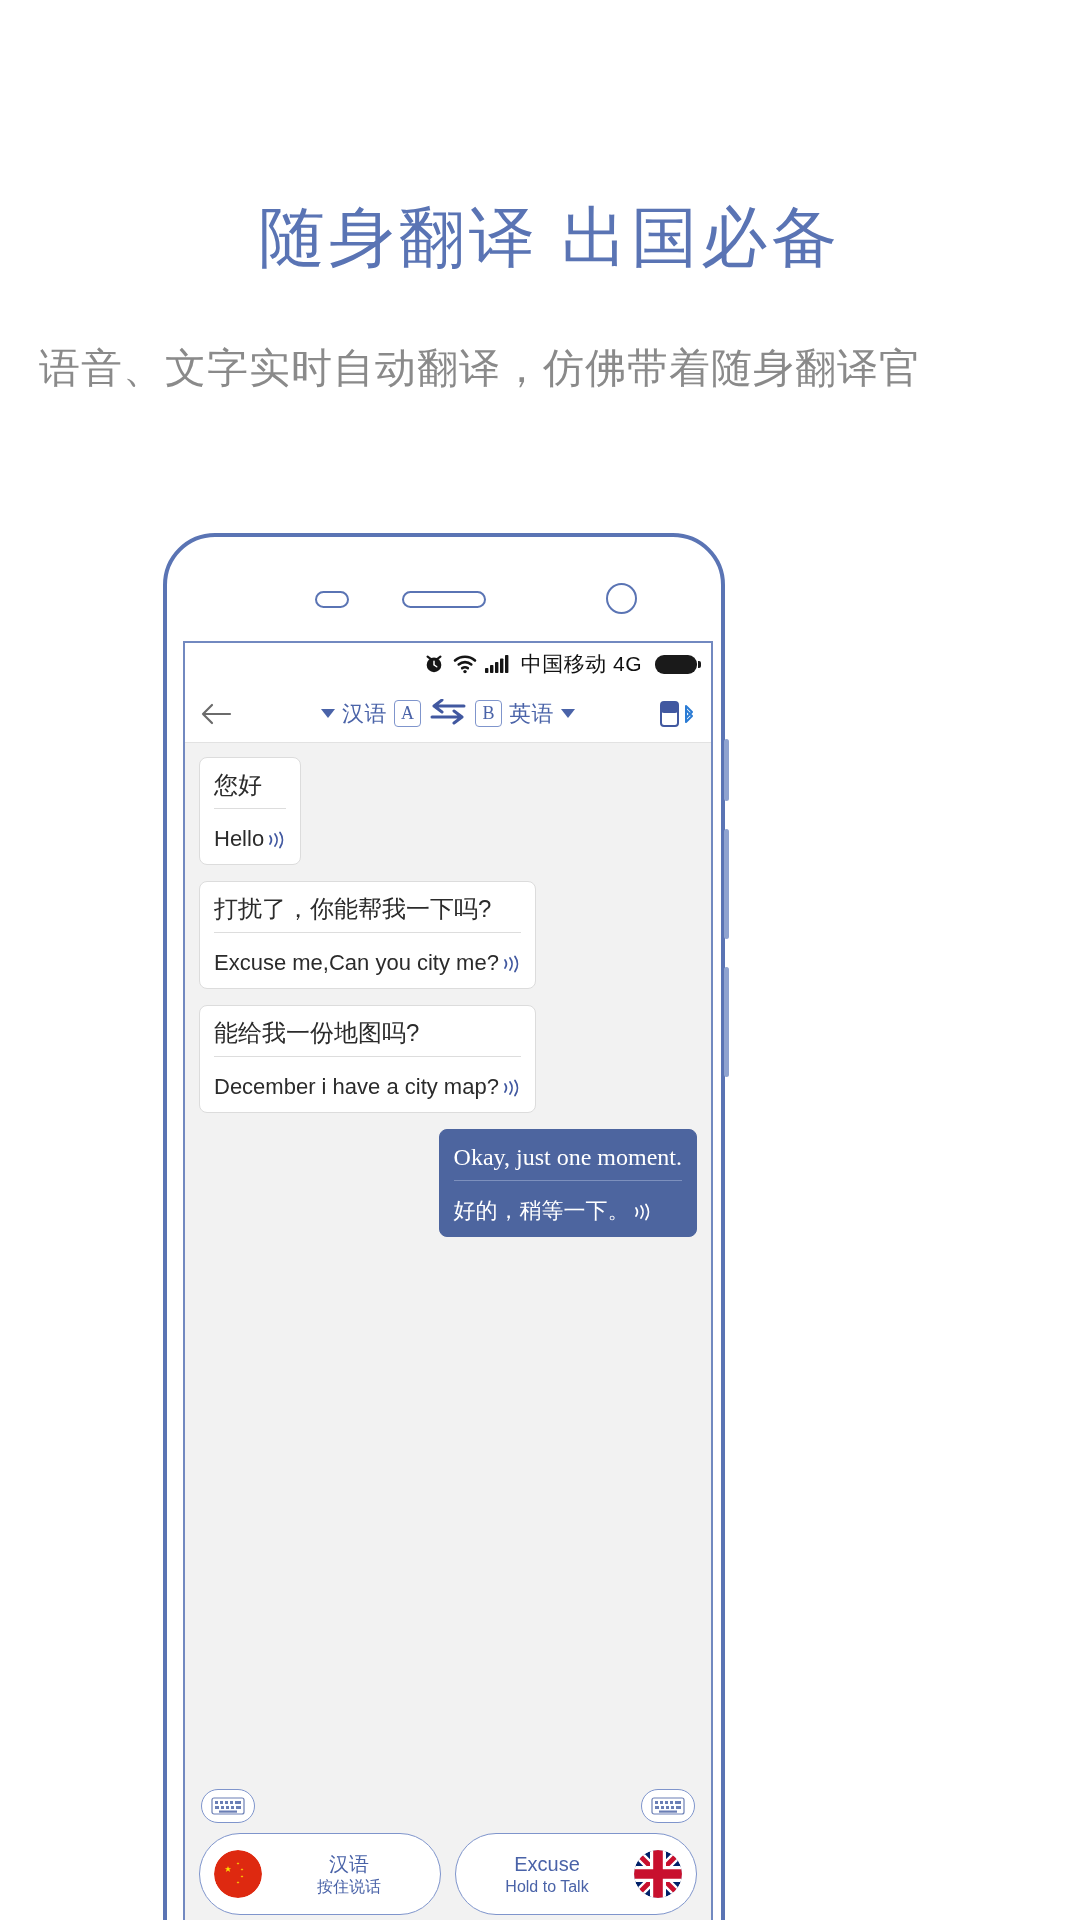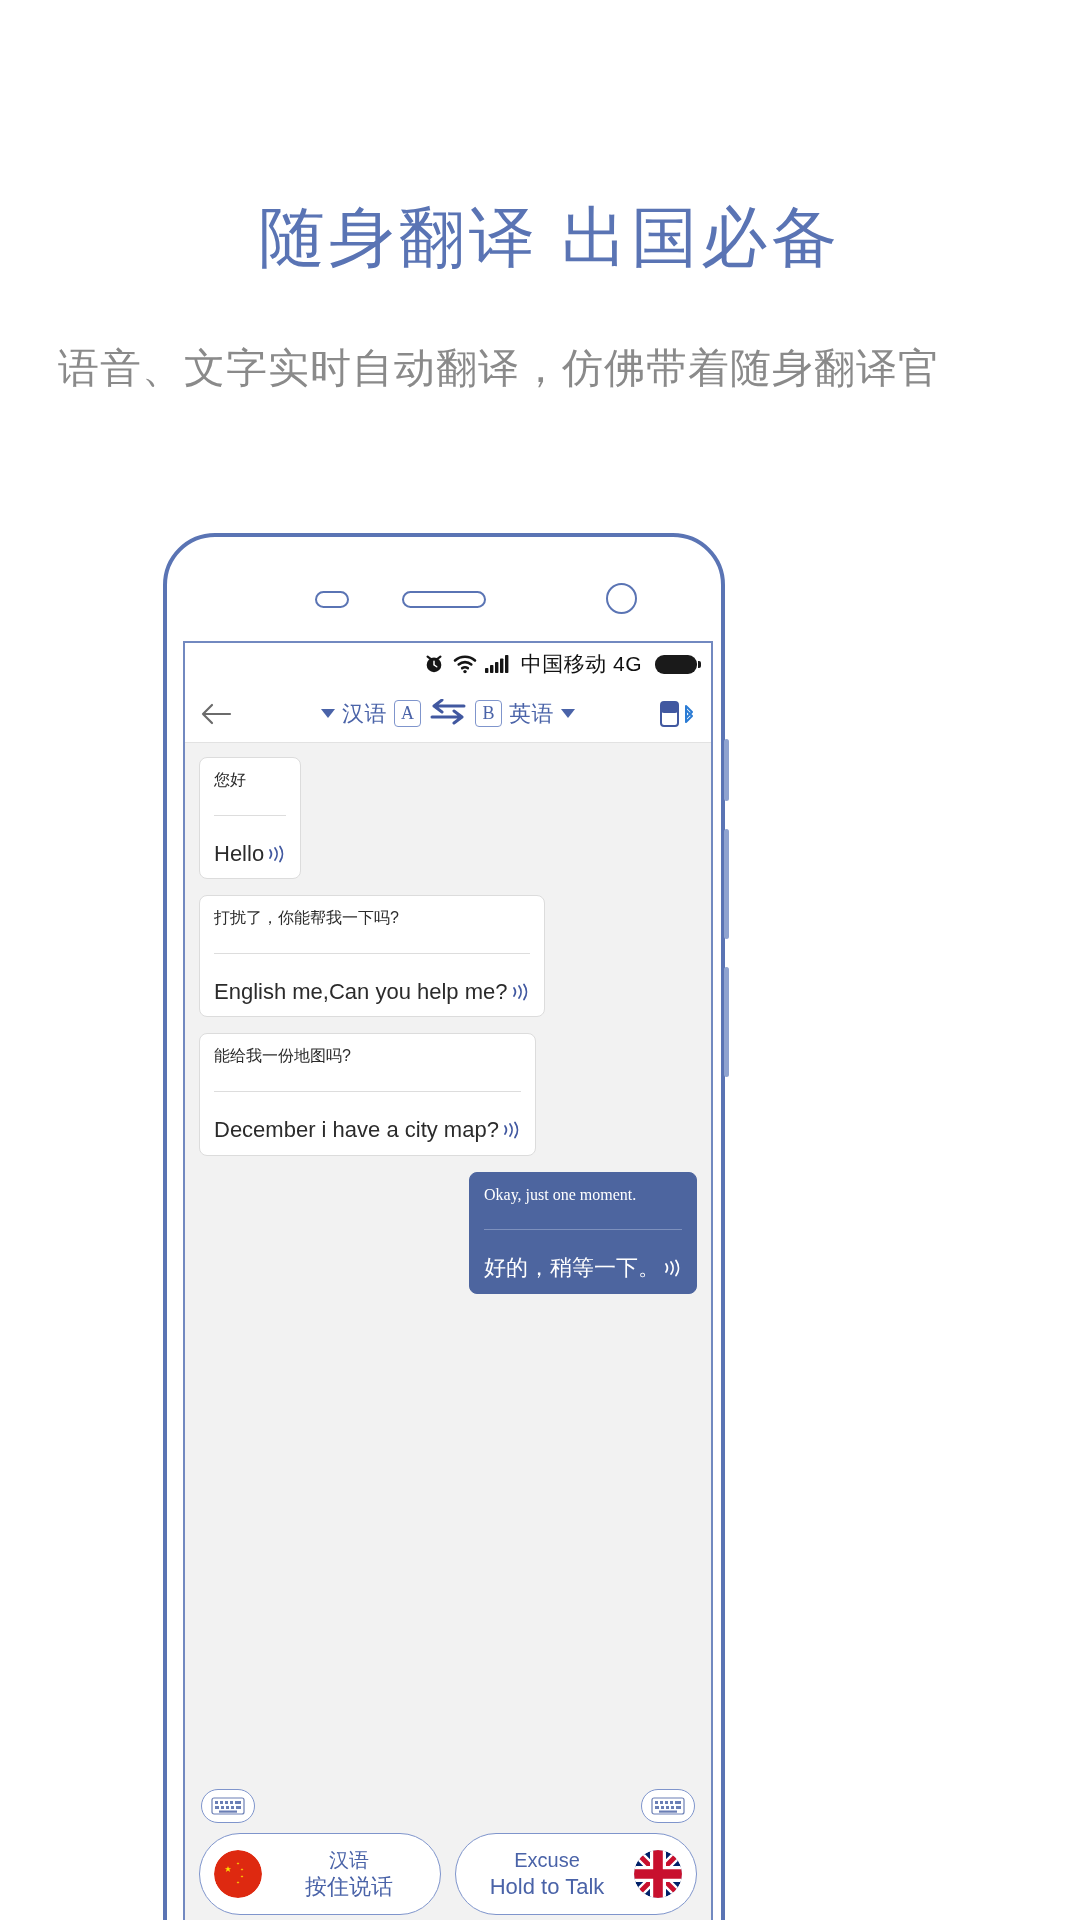--- a/index.html
+++ b/index.html
@@ -15,21 +15,21 @@
   .headline {
     position: absolute; top: 196px; left: 0; width: 1080px;
     text-align: center;
     font-size: 66px; line-height: 1.25;
     color: #5a74b4; letter-spacing: 4px; font-weight: 400; padding-left: 20px;
   }
   .subhead {
     position: absolute; top: 340px; left: 0; width: 960px;
     text-align: center;
     font-size: 41px; line-height: 1.4;
-    color: #8a8a8a; letter-spacing: 1px; font-weight: 400; margin-left: 19px;
+    color: #8a8a8a; letter-spacing: 1px; font-weight: 400;
   }
 
   
   .phone {
     position: absolute; left: 163px; top: 533px;
     width: 562px; height: 1400px;
     border: 4px solid #5a74b4;
     border-top-left-radius: 52px; border-top-right-radius: 52px;
     background: #fff;
   }
@@ -132,22 +132,22 @@
     max-width: 90%;
     display: inline-block;
   }
   .bubble.in {
     background: #ffffff; border: 1px solid #dcdcdc;
   }
   .bubble.out {
     background: #4d659f; border: 1px solid #4d659f;
   }
   .src-line {
-    font-size: 16px; color: #2b2b2b; line-height: 1.35; white-space: nowrap;
-    padding-bottom: 24px; margin-bottom: 24px;
+    font-size: 24px; color: #2b2b2b; line-height: 1.35; white-space: nowrap;
+    padding-bottom: 7px; margin-bottom: 16px;
     border-bottom: 1px solid #dddddd;
   }
   .bubble.out .src-line { color: #ffffff; border-bottom: 1px solid #7d90bd; }
   .dst-row { display: flex; gap: 2px; }
   .dst-line { font-size: 22px; color: #2b2b2b; line-height: 1.3; white-space: nowrap; }
   .bubble.out .dst-line { color: #ffffff; }
   .spk { flex: 0 0 auto; display:flex; align-items:center; }
 
   
   .kb-row {
@@ -163,21 +163,21 @@
     padding: 0 14px 16px 14px; background: #f2f2f2;
   }
   .talk-btn {
     flex: 1 1 0; height: 82px;
     border: 1.6px solid #7f95cc; border-radius: 42px; background: #fff;
     display: flex; align-items: center; padding: 0 14px; gap: 10px;
     position: relative;
   }
   .talk-labels { flex: 1 1 auto; text-align: center; line-height: 1.25; }
   .talk-top { font-size: 20px; color: #4a63a8; }
-  .talk-bottom { font-size: 22px; color: #4a63a8; }
+  .talk-bottom { font-size: 16px; color: #4a63a8; }
   .flag { flex: 0 0 auto; width: 48px; height: 48px; border-radius: 50%; overflow: hidden; }
 </style>
 </head>
 <body>
 
 <div class="page">
 
   <div class="headline">随身翻译 出国必备</div>
   <div class="subhead">语音、文字实时自动翻译，仿佛带着随身翻译官</div>
 
@@ -268,21 +268,21 @@
                 </svg>
               </span>
             </div>
           </div>
         </div>
 
         <div class="bubble-row left">
           <div class="bubble in">
             <div class="src-line">打扰了，你能帮我一下吗?</div>
             <div class="dst-row">
-              <span class="dst-line">English me,Can you help me?</span>
+              <span class="dst-line">Excuse me,Can you city me?</span>
               <span class="spk">
                 <svg width="20" height="20" viewBox="0 0 20 20">
                   <path d="M4 6 A7 7 0 0 1 4 14" stroke="#4158a0" stroke-width="1.8" fill="none" stroke-linecap="round"></path>
                   <path d="M9 4 A10 10 0 0 1 9 16" stroke="#4158a0" stroke-width="1.8" fill="none" stroke-linecap="round"></path>
                   <path d="M14 2.5 A13 13 0 0 1 14 17.5" stroke="#4158a0" stroke-width="1.8" fill="none" stroke-linecap="round"></path>
                 </svg>
               </span>
             </div>
           </div>
         </div>

